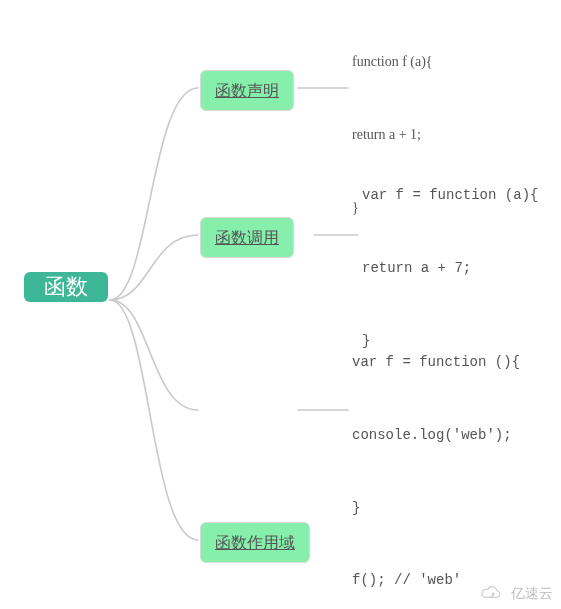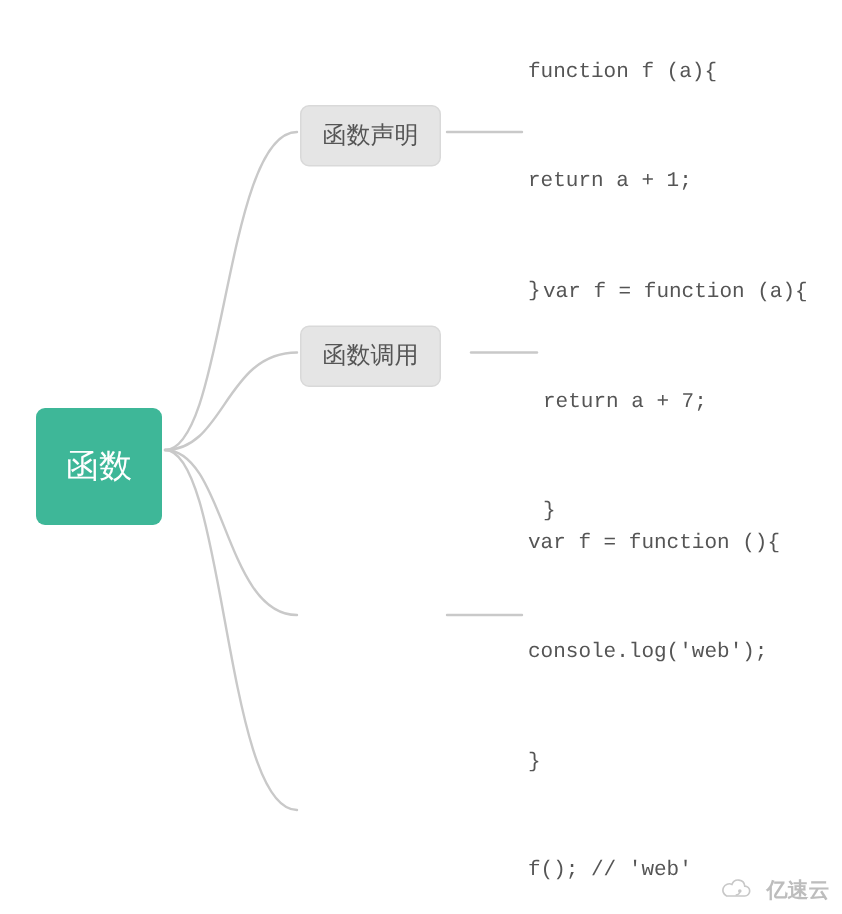--- a/index.html
+++ b/index.html
@@ -21,53 +21,53 @@
     left: 0; top: 0;
     width: 561px;
     height: 609px;
     pointer-events: none;
   }
   .root-node {
     position: absolute;
     background: #3eb798;
     color: #fff;
     font-size: 22px;
-    padding: 28px 20px;
+    padding: 4px 20px;
     border-radius: 6px;
     line-height: 1;
   }
   .child-node {
     position: absolute;
-    background: #e5e5e5;
+    background: #86efac;
     border: 1px solid #d9d9d9;
     border-radius: 6px;
     font-size: 16px;
     color: #555;
     padding: 10px 14px;
     line-height: 1.2;
     white-space: nowrap;
+    text-decoration: underline;
   }
   .code-block {
     position: absolute;
     font-family: Consolas, Menlo, "Courier New", monospace;
     font-size: 14px;
     color: #555;
     line-height: 2.6;
     white-space: pre;
   }
   .watermark {
     position: absolute;
     right: 8px;
     bottom: 6px;
     font-size: 14px;
     color: #bdbdbd;
     display: flex;
     align-items: center;
     gap: 9px;
-    font-weight: bold;
   }
   .watermark svg {
     width: 22px;
     height: 16px;
   }
 </style>
 </head>
 <body>
 
 <div class="canvas">
@@ -91,21 +91,21 @@
     </g>
   </svg>
 
   <div class="root-node" style="left:24px; top:272px;">
     <span>函数</span>
   </div>
 
   <div class="child-node" style="left:200px; top:70px;">
     <span>函数声明</span>
   </div>
-  <div class="code-block" style="left:352px; top:30px;">function f (a){
+  <div class="code-block" style="left:352px; top:44px;font-family:Liberation Serif, serif;">function f (a){
 
 return a + 1;
 
 }</div>
 
   <div class="child-node" style="left:200px; top:217px;">
     <span>函数调用</span>
   </div>
   <div class="code-block" style="left:362px; top:177px;">var f = function (a){
 
@@ -114,20 +114,23 @@
 }</div>
 
   <div class="code-block" style="left:352px; top:344px;">var f = function (){
 
 console.log('web');
 
 }
 
 f(); // 'web'</div>
 
+  <div class="child-node" style="left:200px; top:522px;">
+    <span>函数作用域</span>
+  </div>
 
   <div class="watermark">
     <svg viewBox="0 0 40 24">
       <path d="M30 18a6 6 0 0 0 0-12 8 8 0 0 0-15.5-2A7 7 0 0 0 8 18z" fill="none" stroke="#c8c8c8" stroke-width="2"></path>
       <circle cx="24" cy="12" r="2.2" fill="#c8c8c8"></circle>
       <path d="M24 12a5 5 0 0 1-5 5" fill="none" stroke="#c8c8c8" stroke-width="2"></path>
     </svg>
     <span>亿速云</span>
   </div>
 

